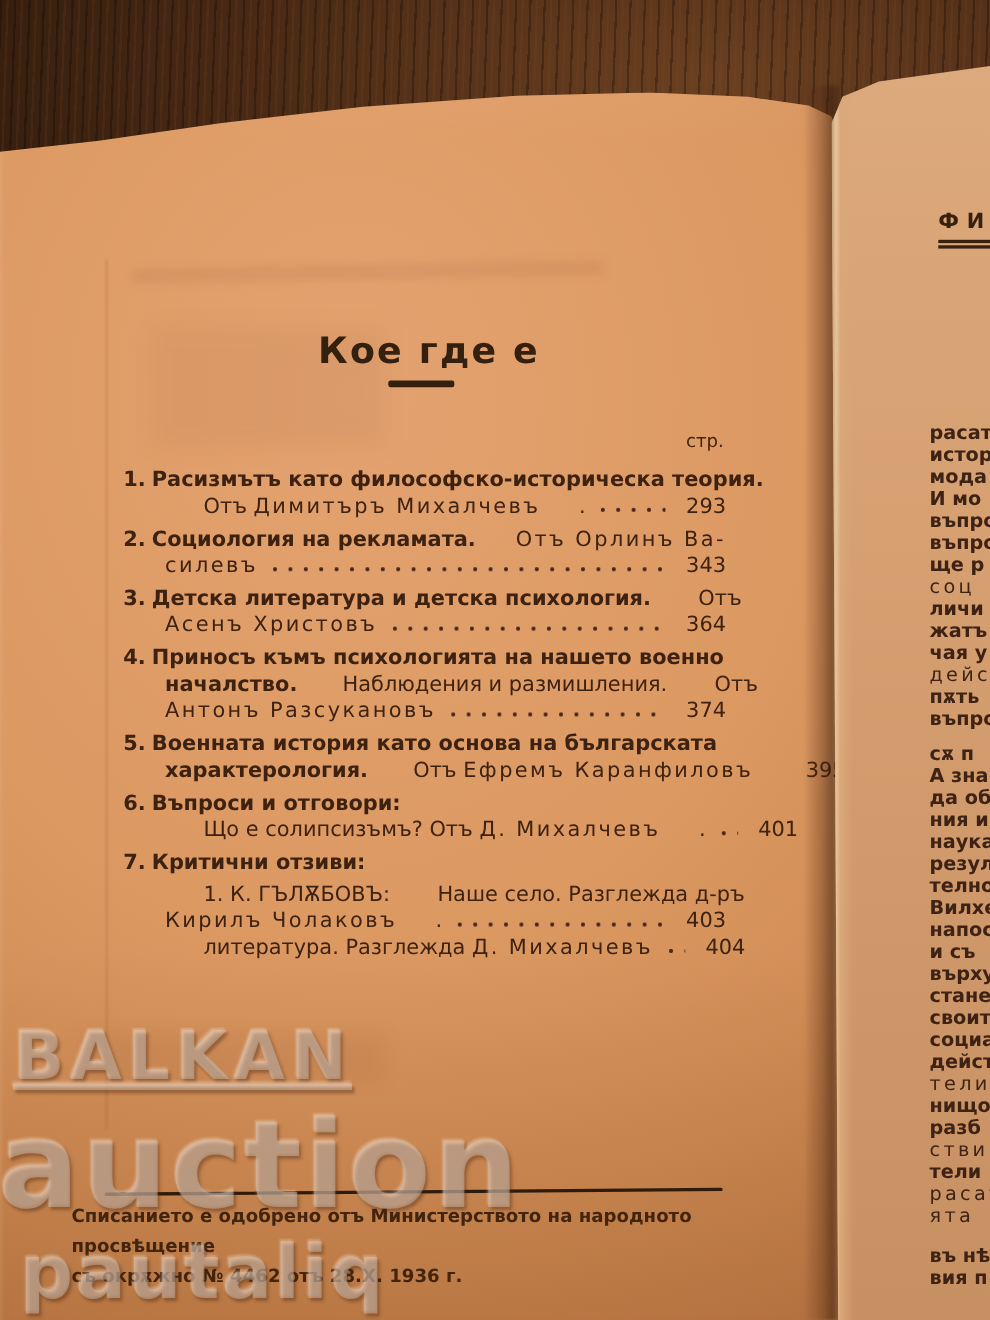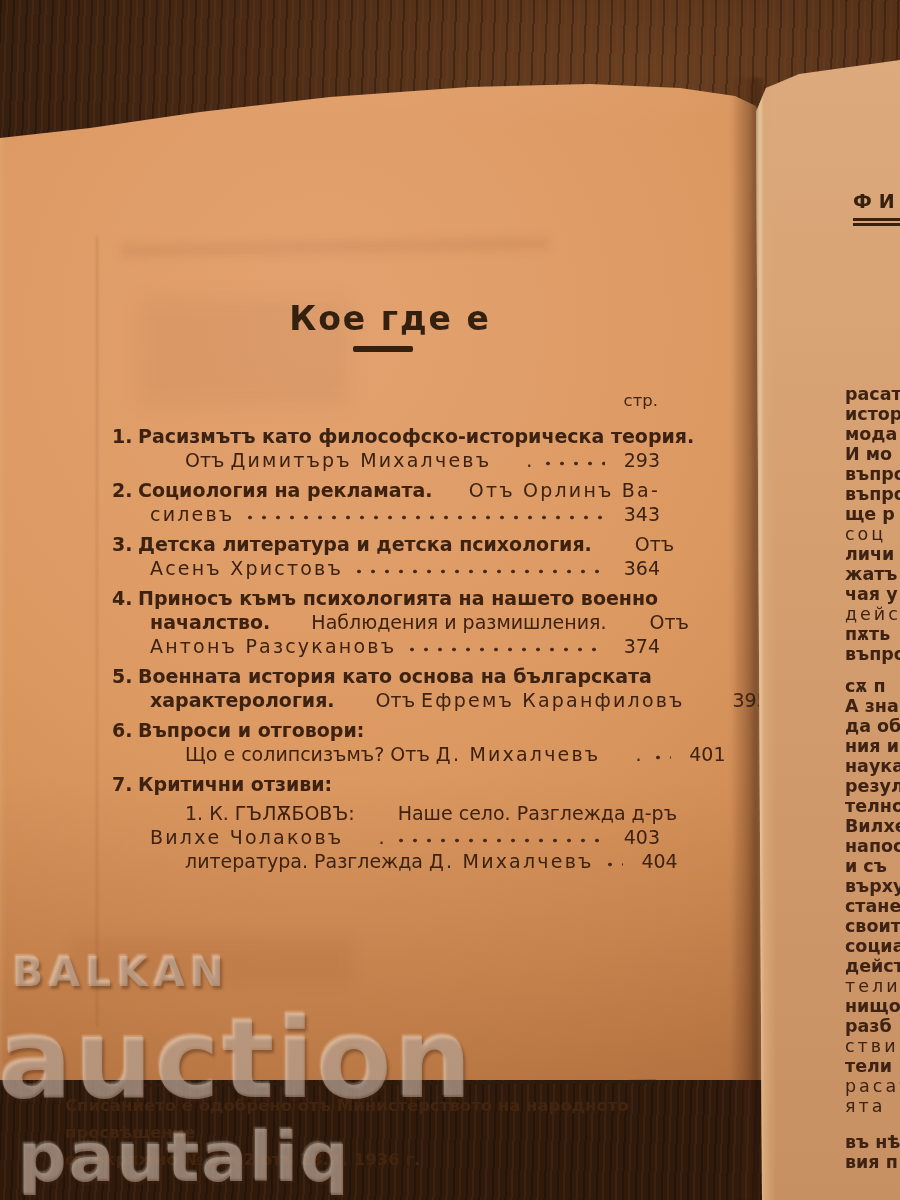--- a/index.html
+++ b/index.html
@@ -8,21 +8,21 @@
 
   
   .wood{position:absolute;inset:0;background-color:#3c2212;
     background-image:
       repeating-linear-gradient(92deg, rgba(15,6,2,.30) 0 2px, rgba(0,0,0,0) 2px 6px,
         rgba(125,75,38,.16) 6px 8px, rgba(0,0,0,0) 8px 13px),
       radial-gradient(760px 340px at 72% 6%, #6b4021 0%, #4a2a15 55%, #2f1a0c 100%);}
 
   
   .page{position:absolute;}
-  .page-left{left:0;top:0;width:762px;height:1080px;
+  .page-left{left:0;top:0;width:762px;height:1200px;
     clip-path:polygon(0 138px,90px 128px,200px 112px,330px 97px,470px 87px,590px 84px,
                       680px 88px,735px 96px,756px 106px,762px 124px,762px 1200px,0 1200px);
     background-image:
       linear-gradient(to left, rgba(100,50,20,.30) 0px, rgba(100,50,20,.12) 14px, rgba(0,0,0,0) 30px),
       linear-gradient(to bottom, rgba(255,230,200,.12) 0px, rgba(0,0,0,0) 130px),
       linear-gradient(to bottom, rgba(0,0,0,0) 72%, rgba(118,60,24,.22) 100%),
       radial-gradient(120% 90% at 42% 30%, #e3a270 0%, #dc9962 45%, #d08c54 72%, #bd7a46 100%);
     box-shadow:inset 0 6px 8px -2px rgba(255,236,210,.35);text-decoration:underline;}
 
   
@@ -79,21 +79,21 @@
   .rp-rule{position:absolute;left:99px;top:218px;width:60px;height:2.5px;background:#38200f;
     box-shadow:0 5px 0 0 #38200f;}
   .rp-lines{position:absolute;left:91px;top:384px;font-size:17.5px;font-weight:700;
     line-height:20px;color:#3e2315;white-space:nowrap;}
   .rp-line.rs{letter-spacing:3px;font-weight:400;}
 
   
   .wm{position:absolute;z-index:30;font-weight:700;color:rgba(224,208,192,.42);
     text-shadow:2px 3px 3px rgba(70,35,15,.40), -1px -2px 2px rgba(255,242,228,.30);
     letter-spacing:1px;line-height:1;}
-  .wm-balkan{left:12px;top:952px;font-size:41px;letter-spacing:5px;}
+  .wm-balkan{left:12px;top:930px;font-size:61px;letter-spacing:5px;text-decoration:underline;}
   .wm-auction{left:-2px;top:1004px;font-size:110px;letter-spacing:2px;}
   .wm-pautaliq{left:18px;top:1124px;font-size:68px;letter-spacing:2px;}
 </style>
 </head>
 <body>
 
 <div class="scene">
   <div class="wood"></div>
 
   <div class="page page-left">
@@ -193,21 +193,21 @@
           <span class="toc-num">7.</span>
           <div class="toc-line">
             <span class="seg b">Критични отзиви:</span>
           </div>
           <div class="toc-line ind gap">
             <span class="seg r">1. К. ГЪЛѪБОВЪ:</span>
             <span class="seg f"></span>
             <span class="seg r">Наше село. Разглежда д-ръ</span>
           </div>
           <div class="toc-line ind">
-            <span class="seg s">Вилхе Чолаковъ</span>
+            <span class="seg s">Кирилъ Чолаковъ</span>
             <span class="seg r">.</span>
             <span class="leader dots"></span>
             <span class="pageno">403</span>
           </div>
           <div class="toc-line ind">
             <span class="seg r">литература. Разглежда </span>
             <span class="seg s">Д. Михалчевъ</span>
             <span class="leader dots"></span>
             <span class="pageno">404</span>
           </div>

